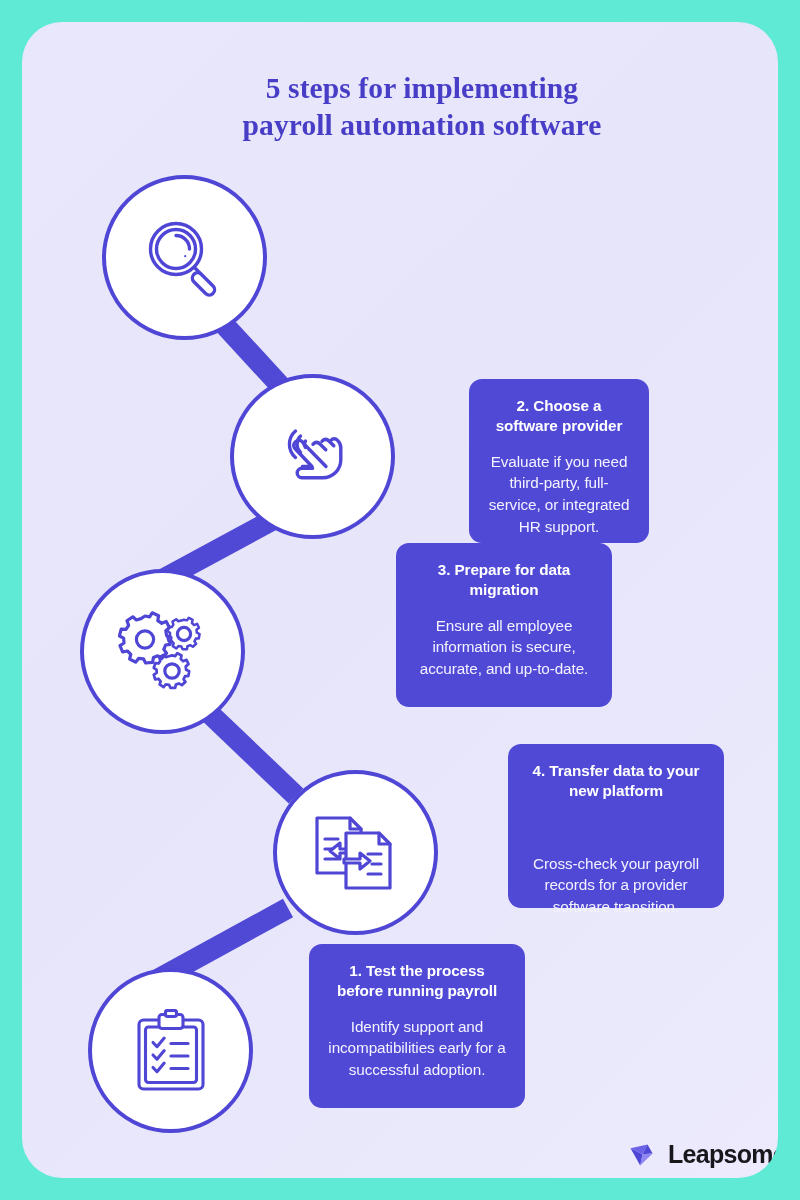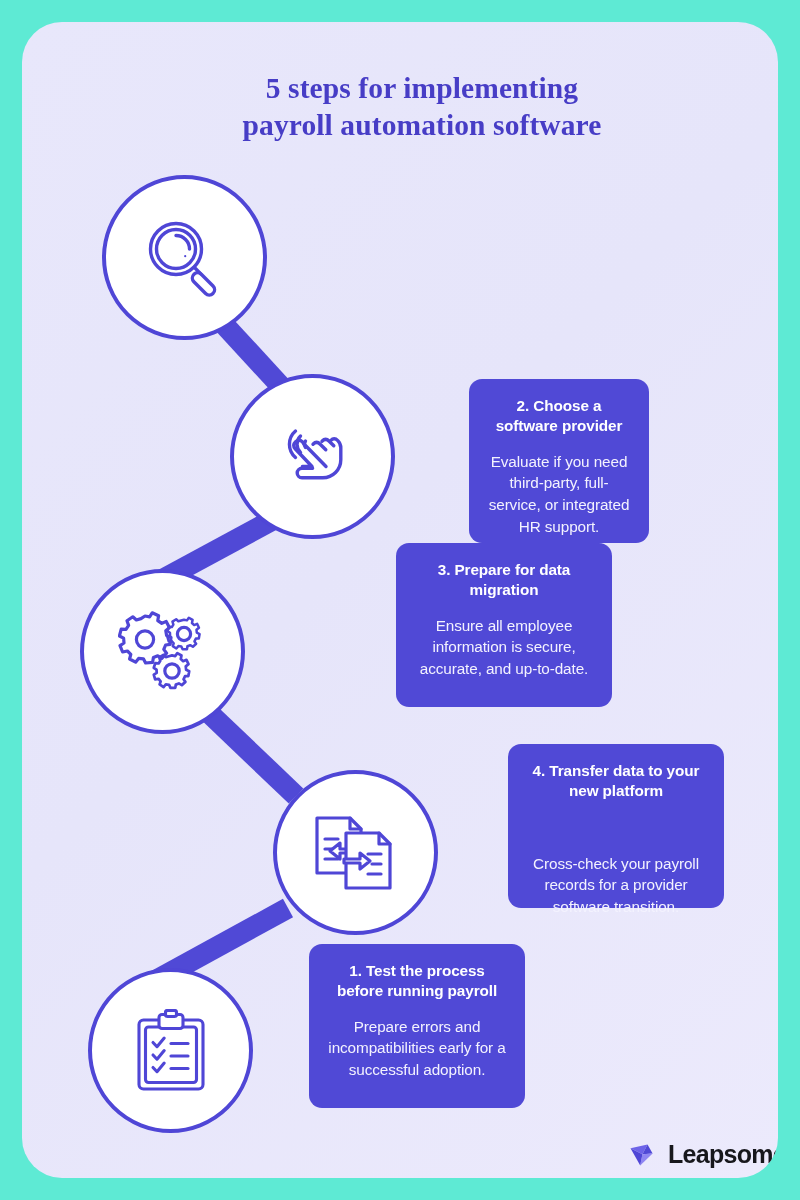--- a/index.html
+++ b/index.html
@@ -238,21 +238,21 @@
       <div class="card-body">Ensure all employee information is secure, accurate, and up-to-date.</div>
     </div>
 
     <div class="card" style="left:486px; top:722px; width:216px; height:164px;gap:37px;">
       <div class="card-heading">4. Transfer data to your new platform</div>
       <div class="card-body">Cross-check your payroll records for a provider software transition.</div>
     </div>
 
     <div class="card" style="left:287px; top:922px; width:216px; height:164px;">
       <div class="card-heading">1. Test the process before running payroll</div>
-      <div class="card-body">Prepare errors and incompatibilities early for a successful adoption.</div>
+      <div class="card-body">Identify support and incompatibilities early for a successful adoption.</div>
     </div>
 
     <div class="logo">
       <span>
         <svg class="logo-mark" viewBox="0 0 30 24" fill="none">
           <path d="M1.5 5.2 L18.5 1.6 L13.4 11.2 Z" fill="#6d63e8"></path>
           <path d="M13.4 11.2 L18.5 1.6 L23.6 10.4 Z" fill="#5049d6"></path>
           <path d="M13.4 11.2 L23.6 10.4 L11.2 22.4 Z" fill="#8f86f2"></path>
           <path d="M1.5 5.2 L13.4 11.2 L11.2 22.4 Z" fill="#4f46d6"></path>
         </svg>

